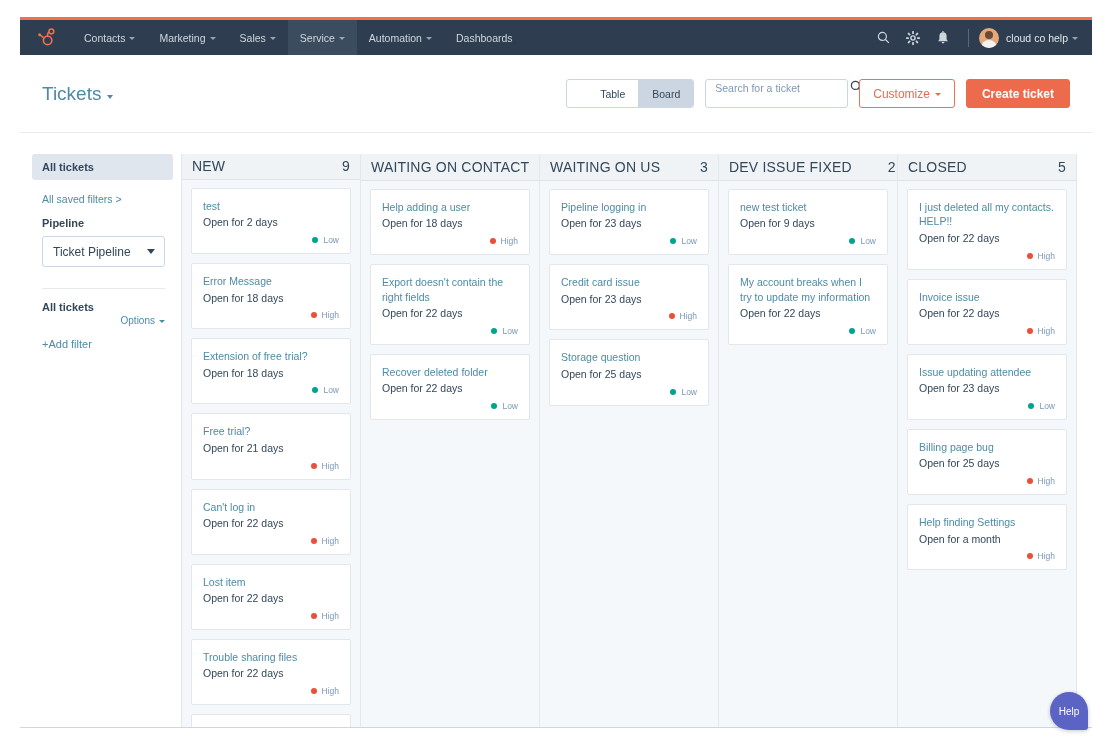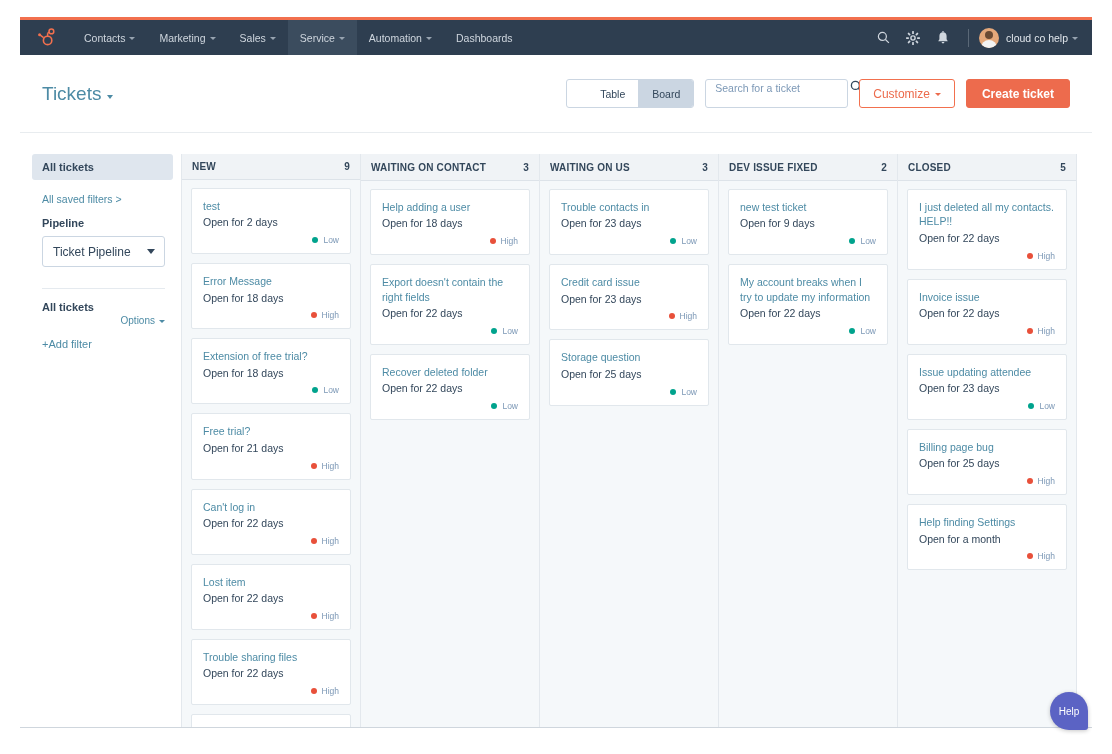--- a/index.html
+++ b/index.html
@@ -341,22 +341,22 @@
     margin-right: -1px;
   }
   .col-head {
     height: 27px;
     background: #f0f3f6;
     border-bottom: 1px solid #dde3e9;
     display: flex;
     align-items: center;
     justify-content: space-between;
     padding: 0 10px;
-    font-size: 10px;
-    font-weight: bold;
+    font-size: 14px;
+    font-weight: normal;
     color: #33475b;
     letter-spacing: 0.2px;
     white-space: nowrap;
     gap: 36px;
   }
   .col-body {
     flex: 1 1 auto;
     padding: 8px 9px 8px 9px;
     overflow: hidden;
   }
@@ -645,21 +645,21 @@
         </div>
       </div>
 
       <div class="column">
         <div class="col-head">
           <span>WAITING ON US</span>
           <span>3</span>
         </div>
         <div class="col-body">
           <div class="card">
-            <div class="card-title">Trouble contacts in</div>
+            <div class="card-title">Pipeline logging in</div>
             <div class="card-sub">Open for 23 days</div>
             <div class="card-prio">
               <span class="dot low"></span>
               <span>Low</span>
             </div>
           </div>
           <div class="card">
             <div class="card-title">Credit card issue</div>
             <div class="card-sub">Open for 23 days</div>
             <div class="card-prio">

